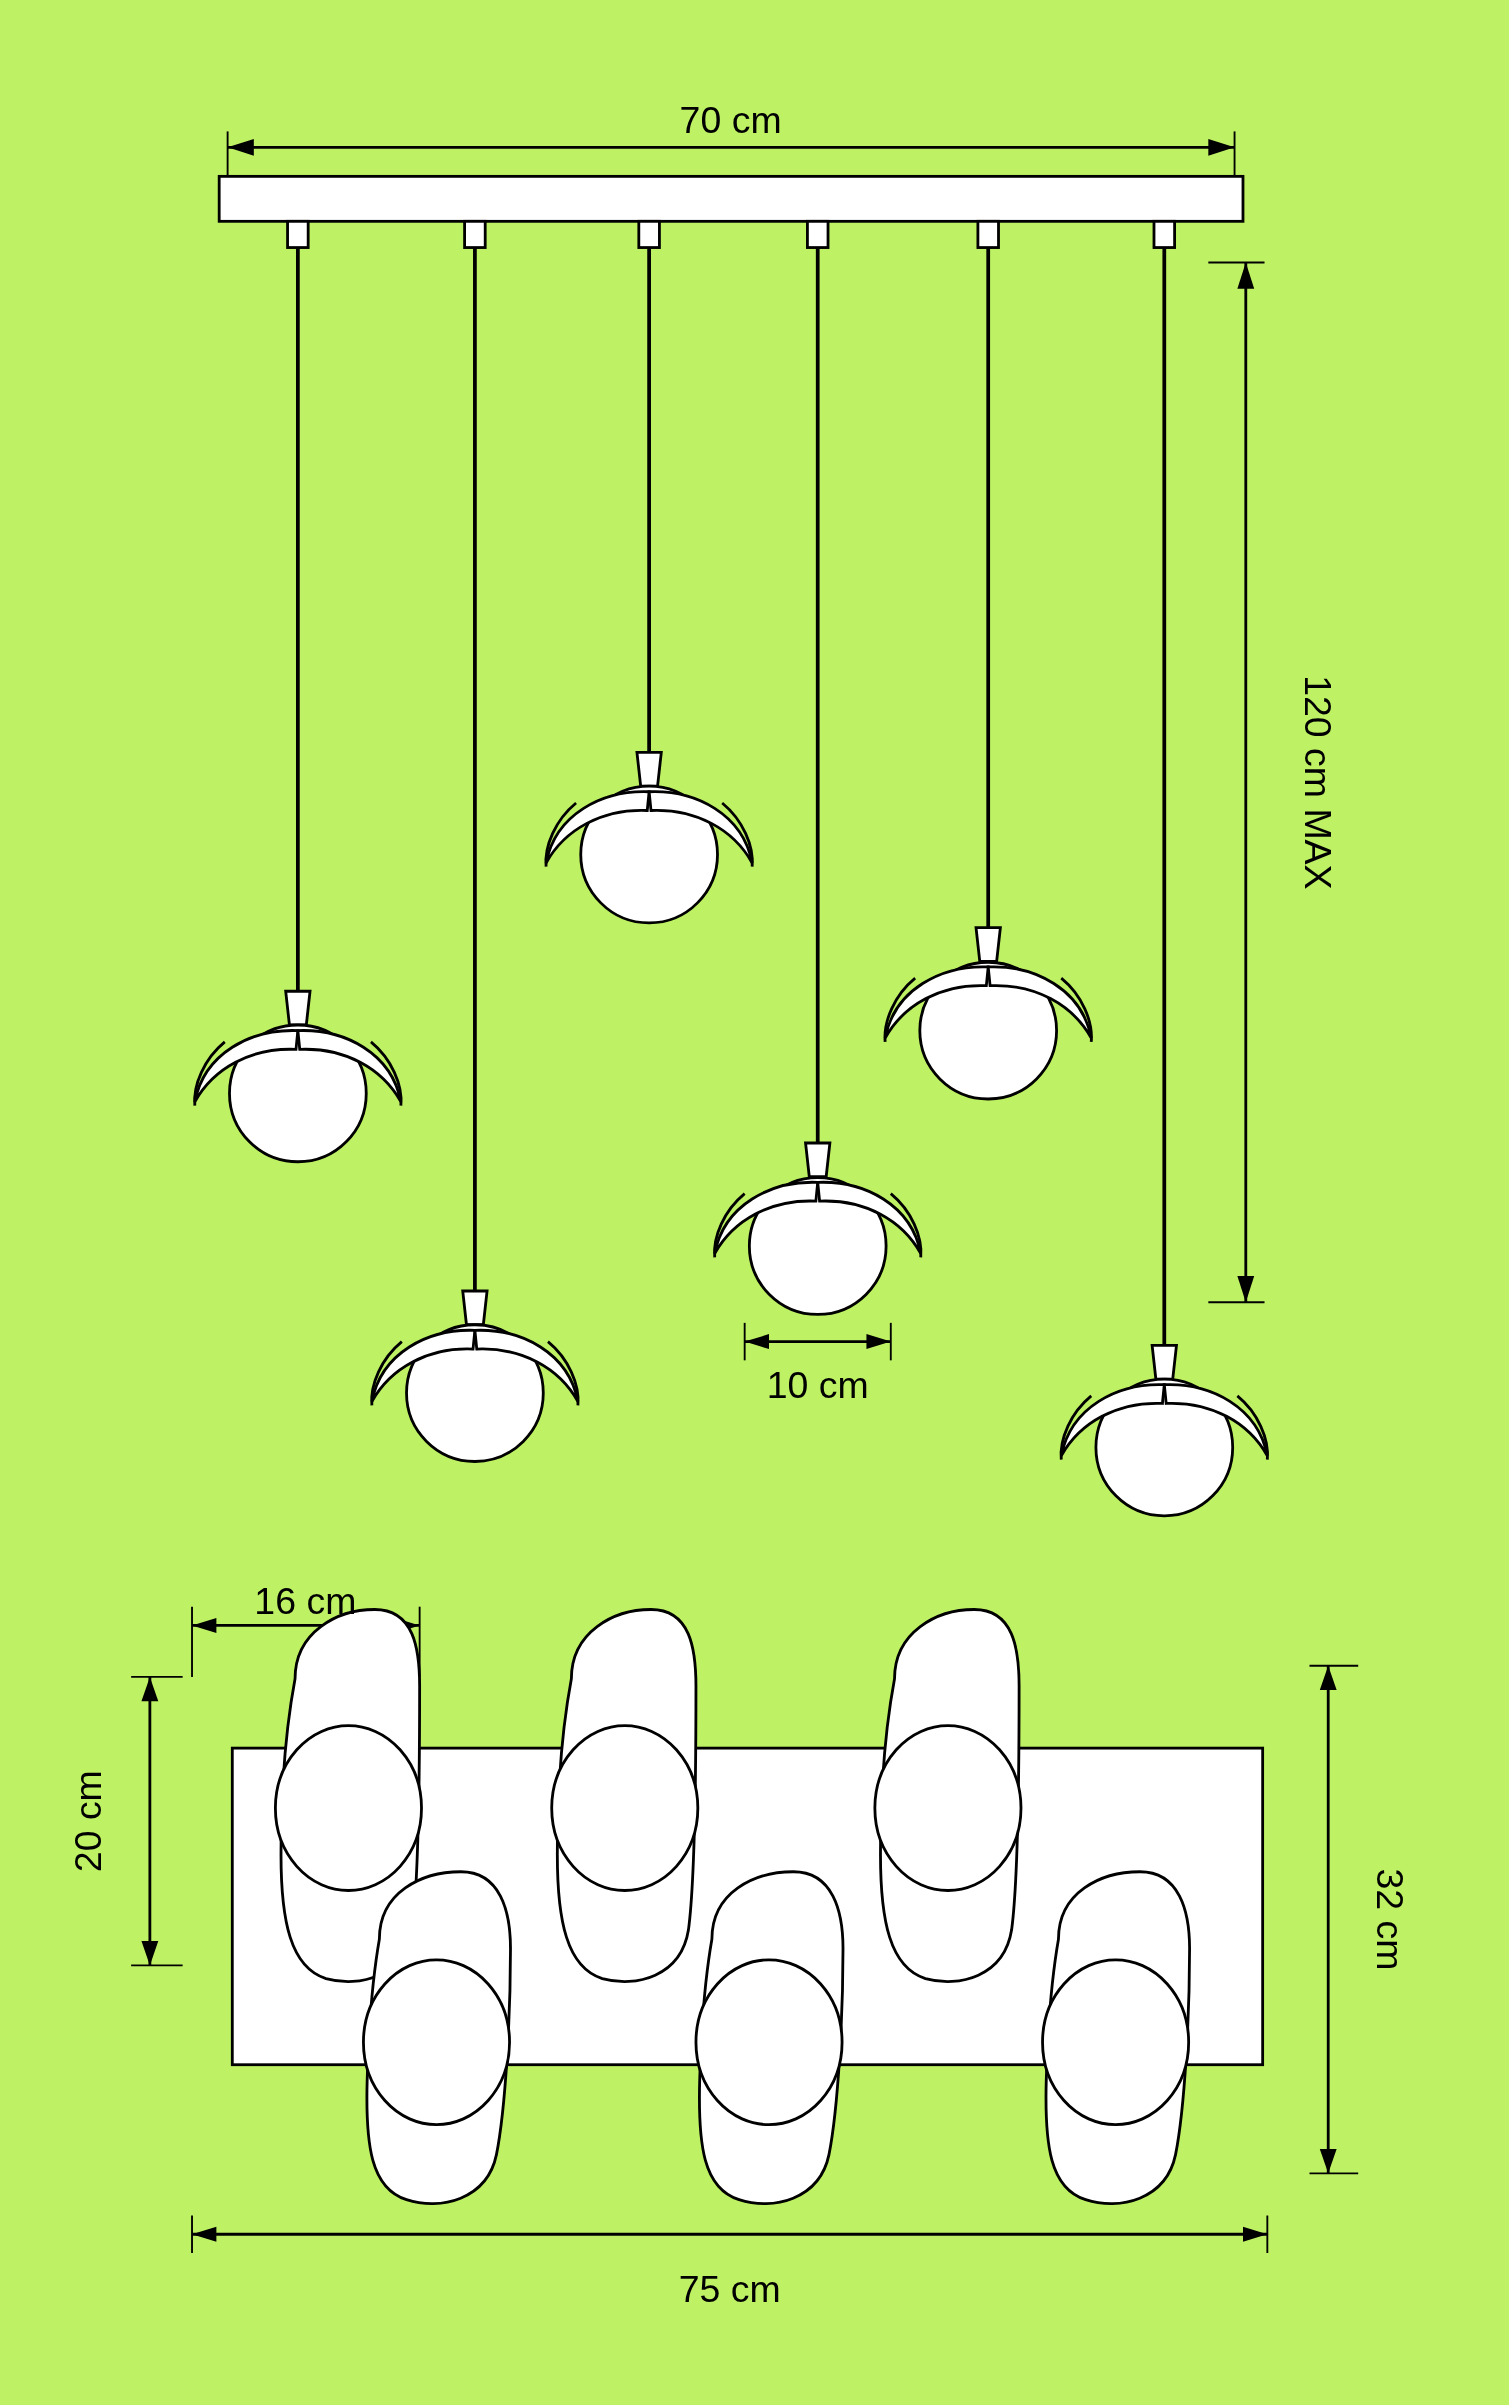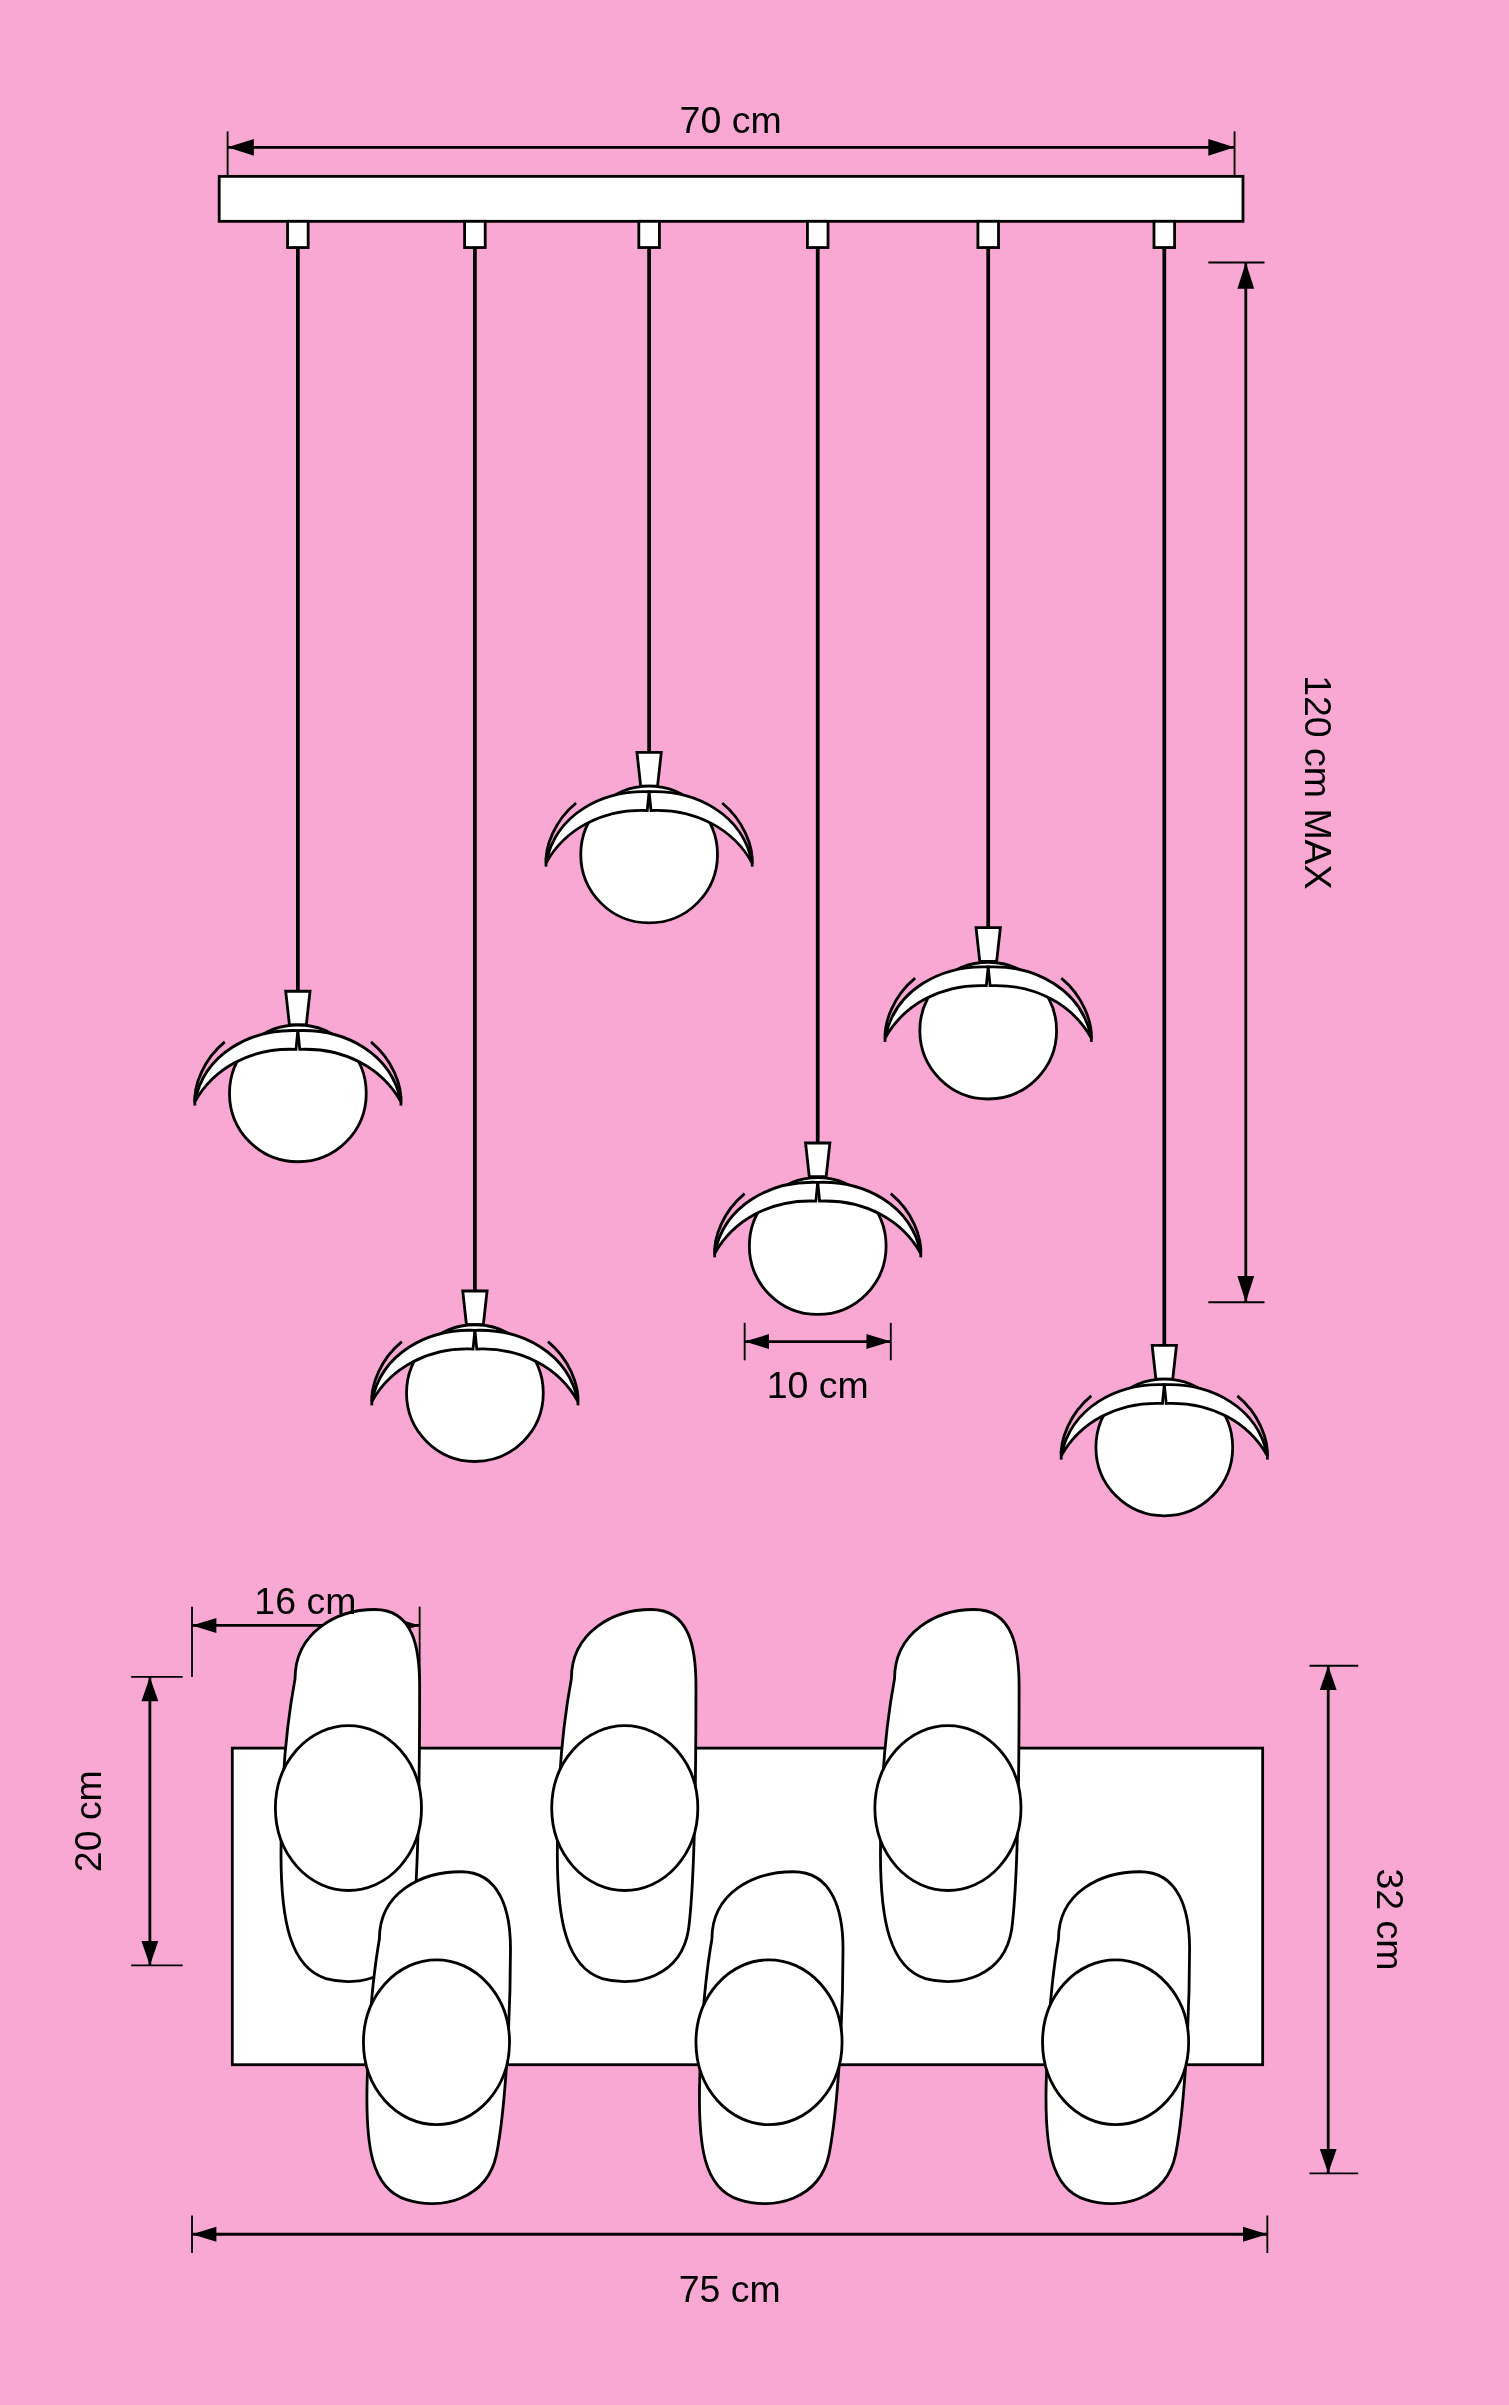--- a/index.html
+++ b/index.html
@@ -11,21 +11,21 @@
     width: 1509px;
     height: 2405px;
     font-family: "Liberation Sans", sans-serif;
     color: #000000;
     overflow: hidden;
   }
   #sheet {
     position: relative;
     width: 1509px;
     height: 2405px;
-    background: #f9a8d4;
+    background: #bef264;
   }
   #drawing {
     position: absolute;
     top: 0;
     left: 0;
   }
   .dim-text {
     font-family: "Liberation Sans", sans-serif;
     font-size: 40px;
     fill: #000000;

